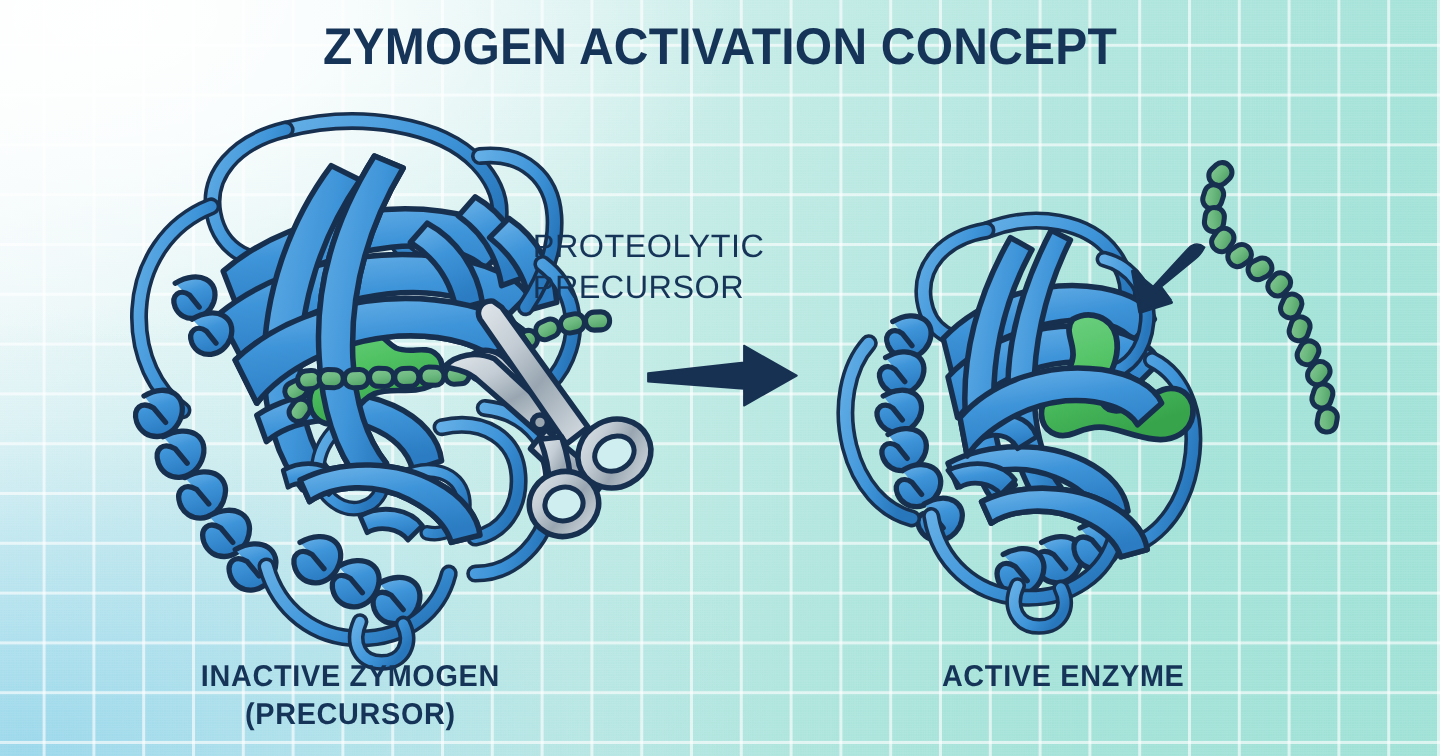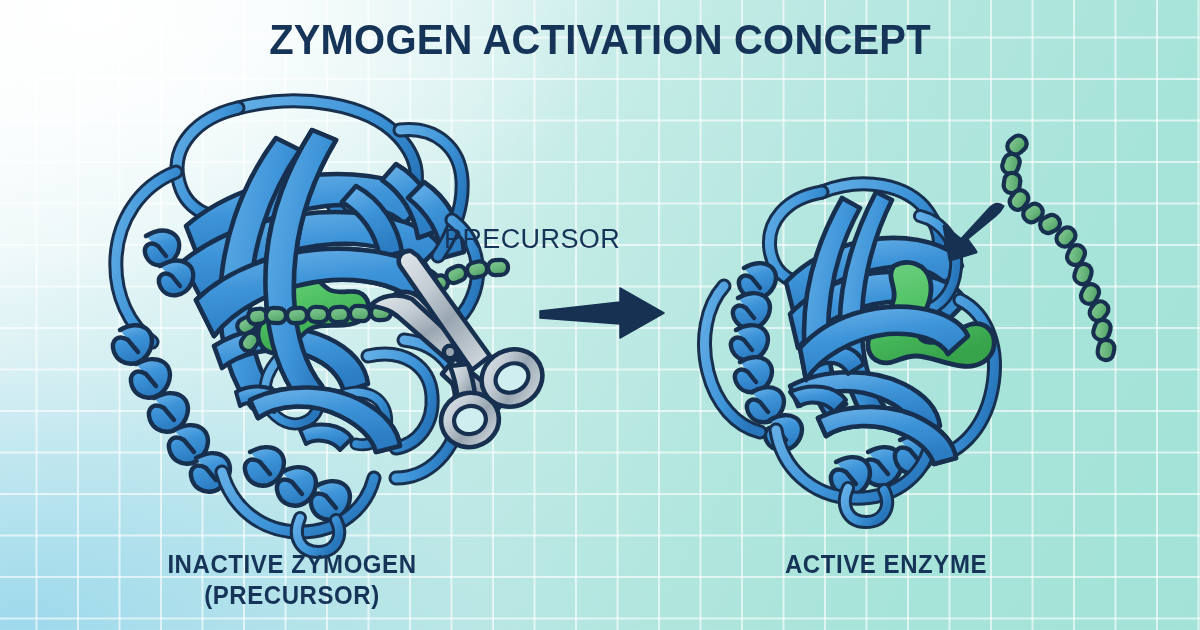--- a/index.html
+++ b/index.html
@@ -419,21 +419,21 @@
                L 976 250 L 952 256 L 948 232 L 957 243 L 990 207
                C 994 203, 999 202, 1004 206 Z" fill="#173152" stroke="#173152" stroke-width="1.2" stroke-linejoin="round"></path>
       <path d="M944 226 L 976 252 L 950 260 Z" fill="#173152" stroke="#173152" stroke-width="3" stroke-linejoin="round"></path>
     </g>
 
   </svg>
 
   <div class="title">ZYMOGEN ACTIVATION CONCEPT</div>
 
   <div class="cleave-label">
-    <br>
+    <span>PROTEOLYTIC</span><br>
     <span>PRECURSOR</span>
   </div>
 
   <div class="cap cap-left">
     <span>INACTIVE ZYMOGEN</span>
     <span class="l2">(PRECURSOR)</span>
   </div>
 
   <div class="cap cap-right">
     <span>ACTIVE ENZYME</span>

